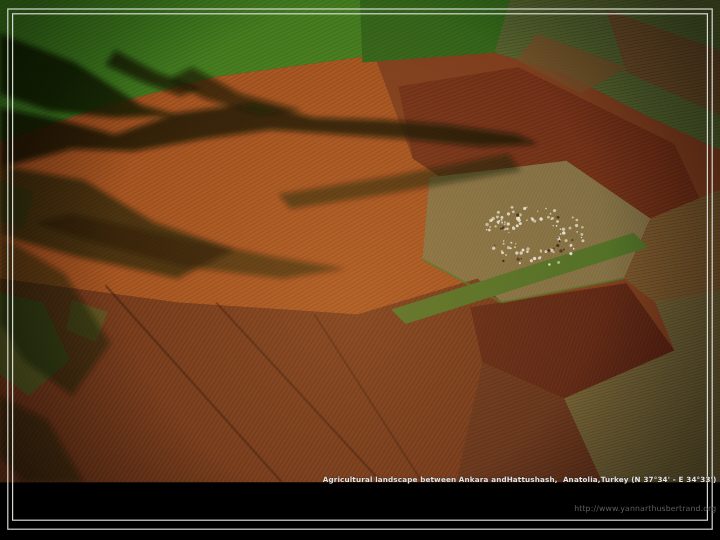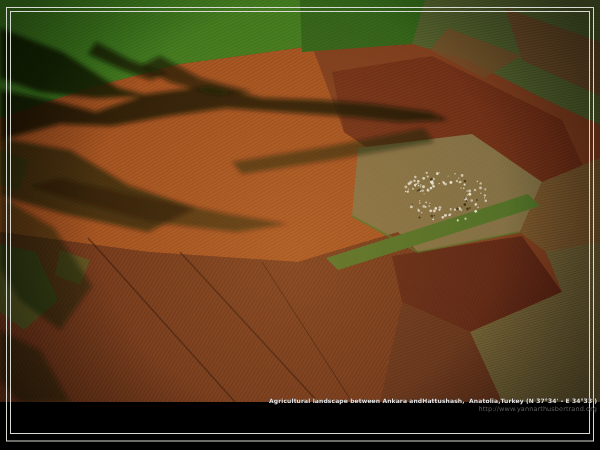--- a/index.html
+++ b/index.html
@@ -10,21 +10,21 @@
   .stage svg{position:absolute;left:0;top:0;display:block;}
   .caption{
     position:absolute;right:3px;top:398px;text-align:right;line-height:1.15;
     pointer-events:none;
   }
   .caption .l1{
     font-size:6px;font-weight:bold;color:#e6e6e6;letter-spacing:.12px;
     white-space:pre;text-shadow:0 0 1px #000;
   }
   .caption .l2{
-    font-size:6.5px;color:#5e5e5e;letter-spacing:.1px;white-space:pre;margin-top:1px;
+    font-size:6.5px;color:#5e5e5e;letter-spacing:.1px;white-space:pre;margin-top:16px;
   }
 </style>
 </head>
 <body>
 
 <div class="stage">
   <svg id="scene" width="600" height="450" viewBox="0 0 600 450">
       <defs>
         <pattern id="p60" patternUnits="userSpaceOnUse" width="3" height="10" patternTransform="rotate(60)">
           <line x1="0" y1="0" x2="0" y2="10" stroke="rgba(40,15,5,0.28)" stroke-width="1"></line>

